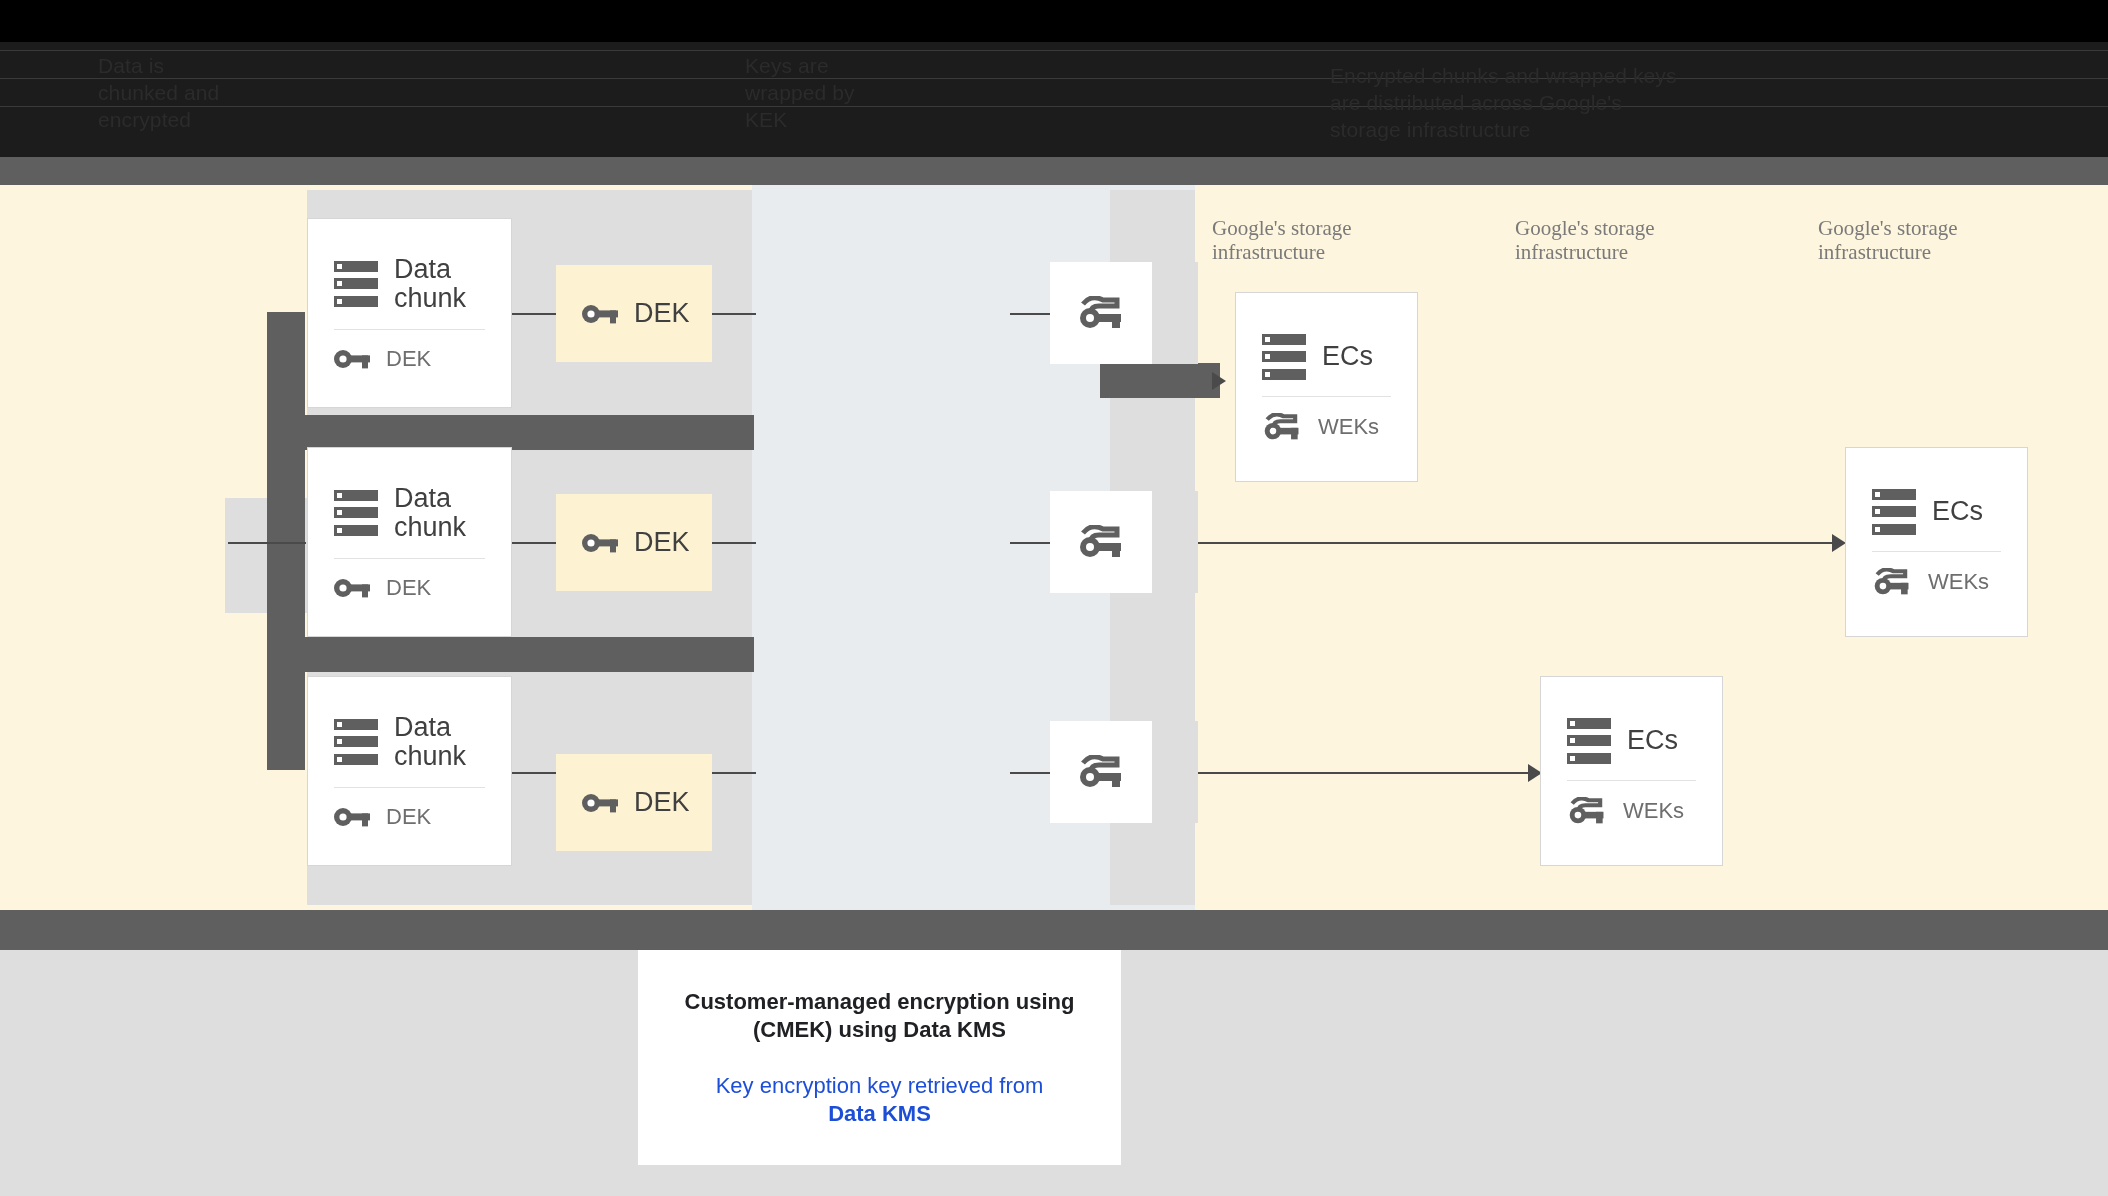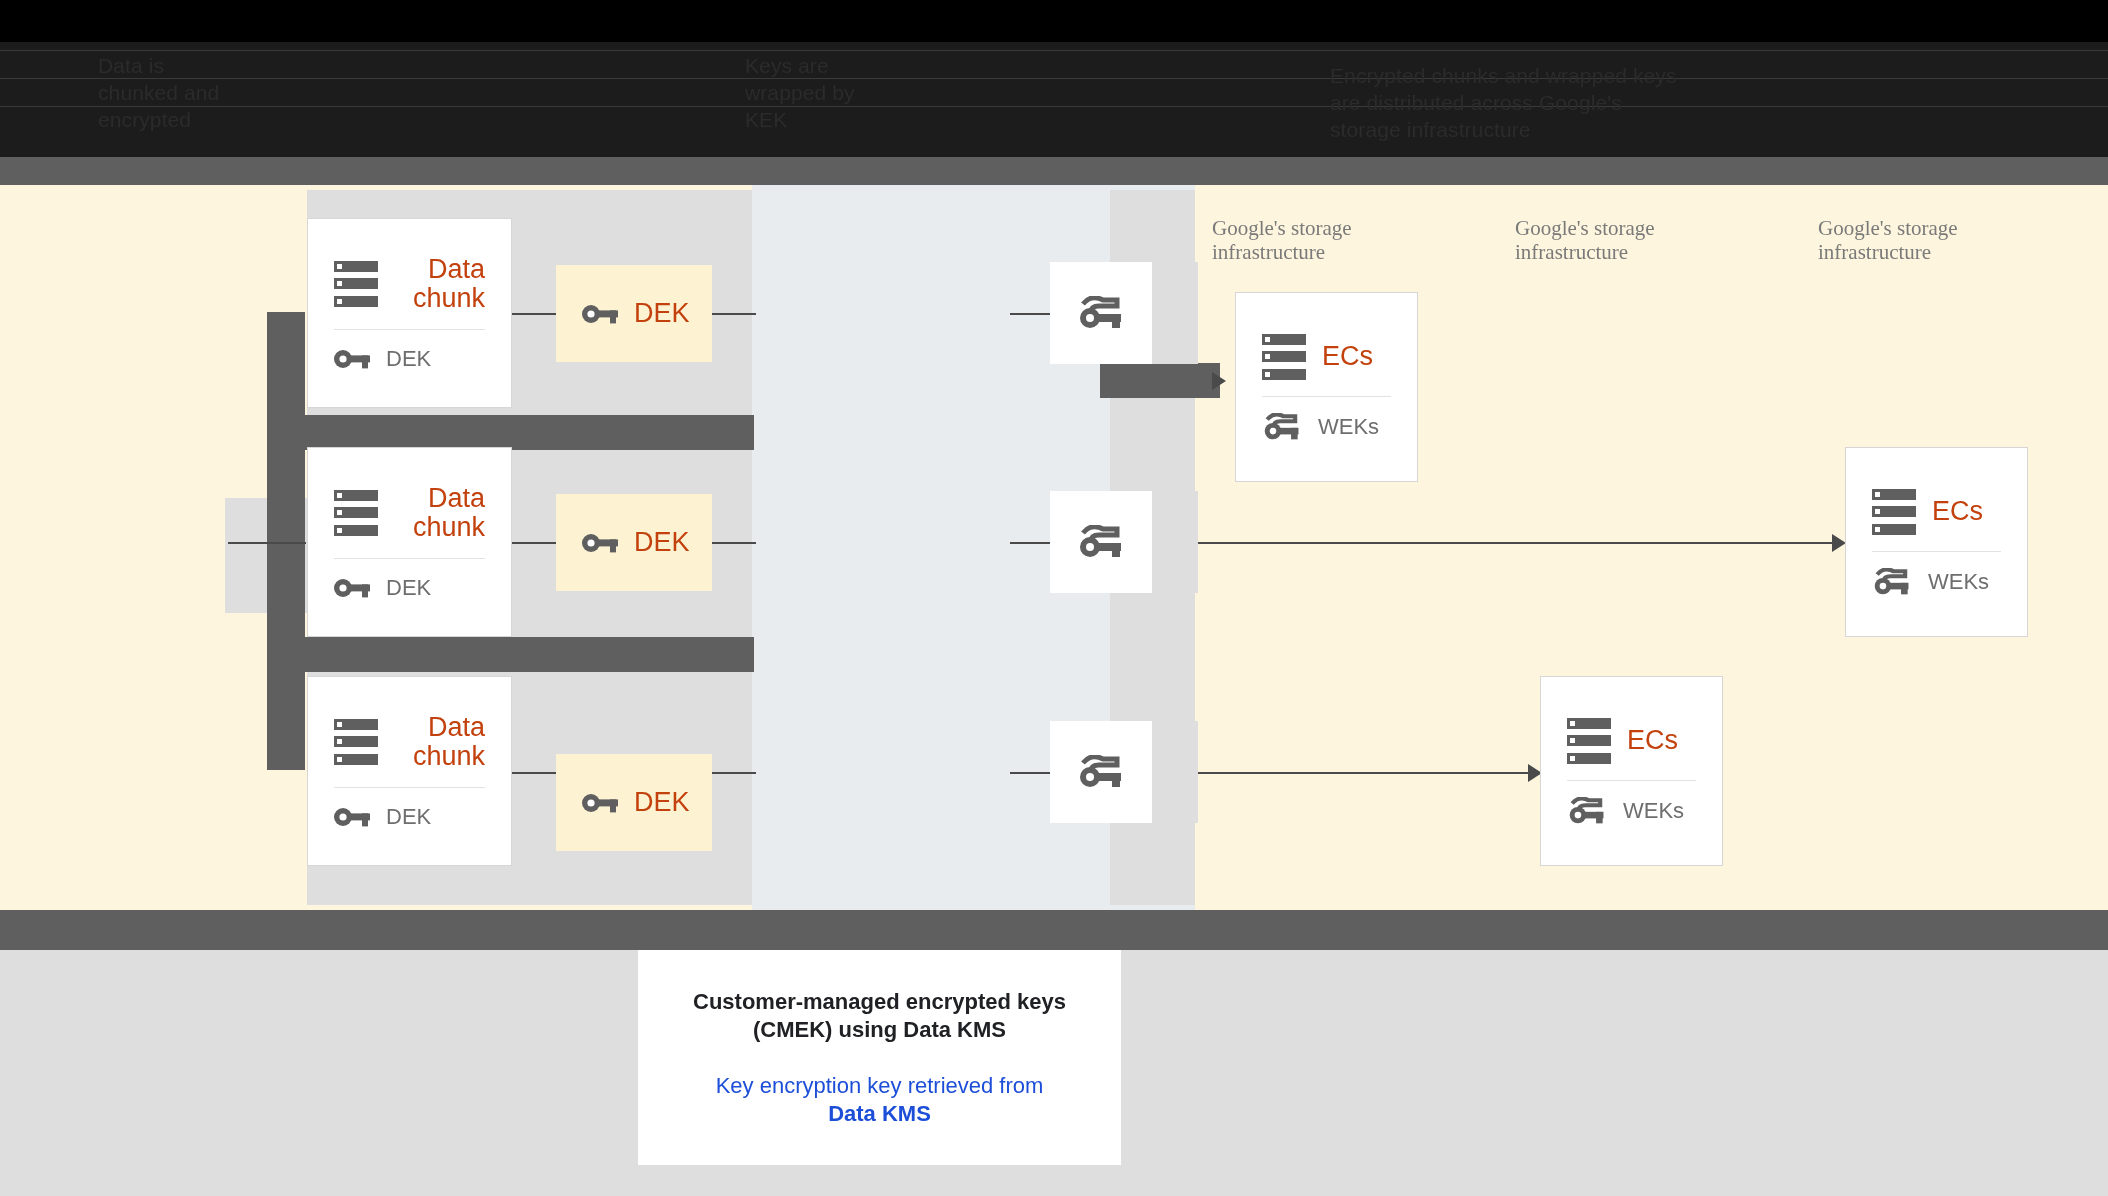--- a/index.html
+++ b/index.html
@@ -154,23 +154,22 @@
     justify-content: center;
   }
   .card-row {
     display: flex;
     align-items: center;
     gap: 16px;
     padding: 0 26px;
   }
   .card-title {
     font-size: 27px;
-    color: #c2410c;
+    color: #404040;
     line-height: 29px;
-    text-align: right;
   }
   .card-sub {
     font-size: 22px;
     color: #6e6e6e;
   }
   .card-divider {
     height: 1px;
     background: #e2e2e2;
     margin: 16px 26px;
   }
@@ -543,20 +542,20 @@
         <rect x="35" y="18" width="8" height="14" fill="#5f5f5f"></rect>
       </svg>
       <span class="card-sub">WEKs</span>
     </div>
   </div>
 
   <div class="bottom-dark-bar"></div>
   <div class="bottom-grey"></div>
 
   <div class="caption-box">
-    <div class="caption-strong">Customer-managed encrypted keys</div>
+    <div class="caption-strong">Customer-managed encryption using</div>
     <div class="caption-strong">(CMEK) using Data KMS</div>
     <div class="caption-gap"></div>
     <div class="caption-normal">Key encryption key retrieved from</div>
     <div class="caption-normal" style="font-weight:bold;">Data KMS</div>
   </div>
 
 </div>
 
 </body></html>

